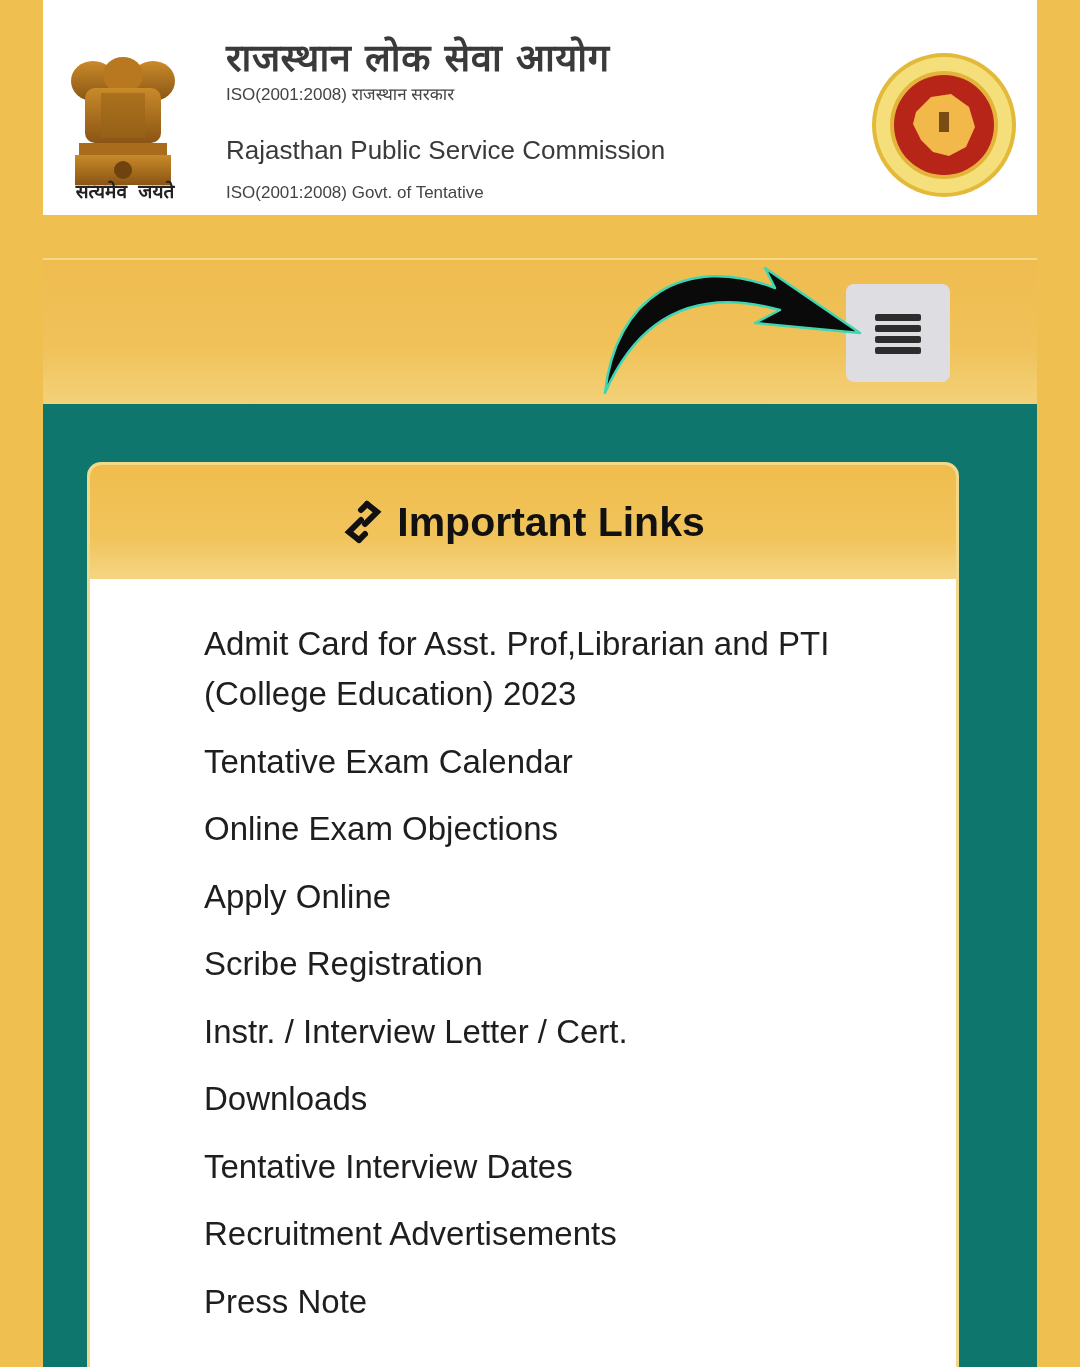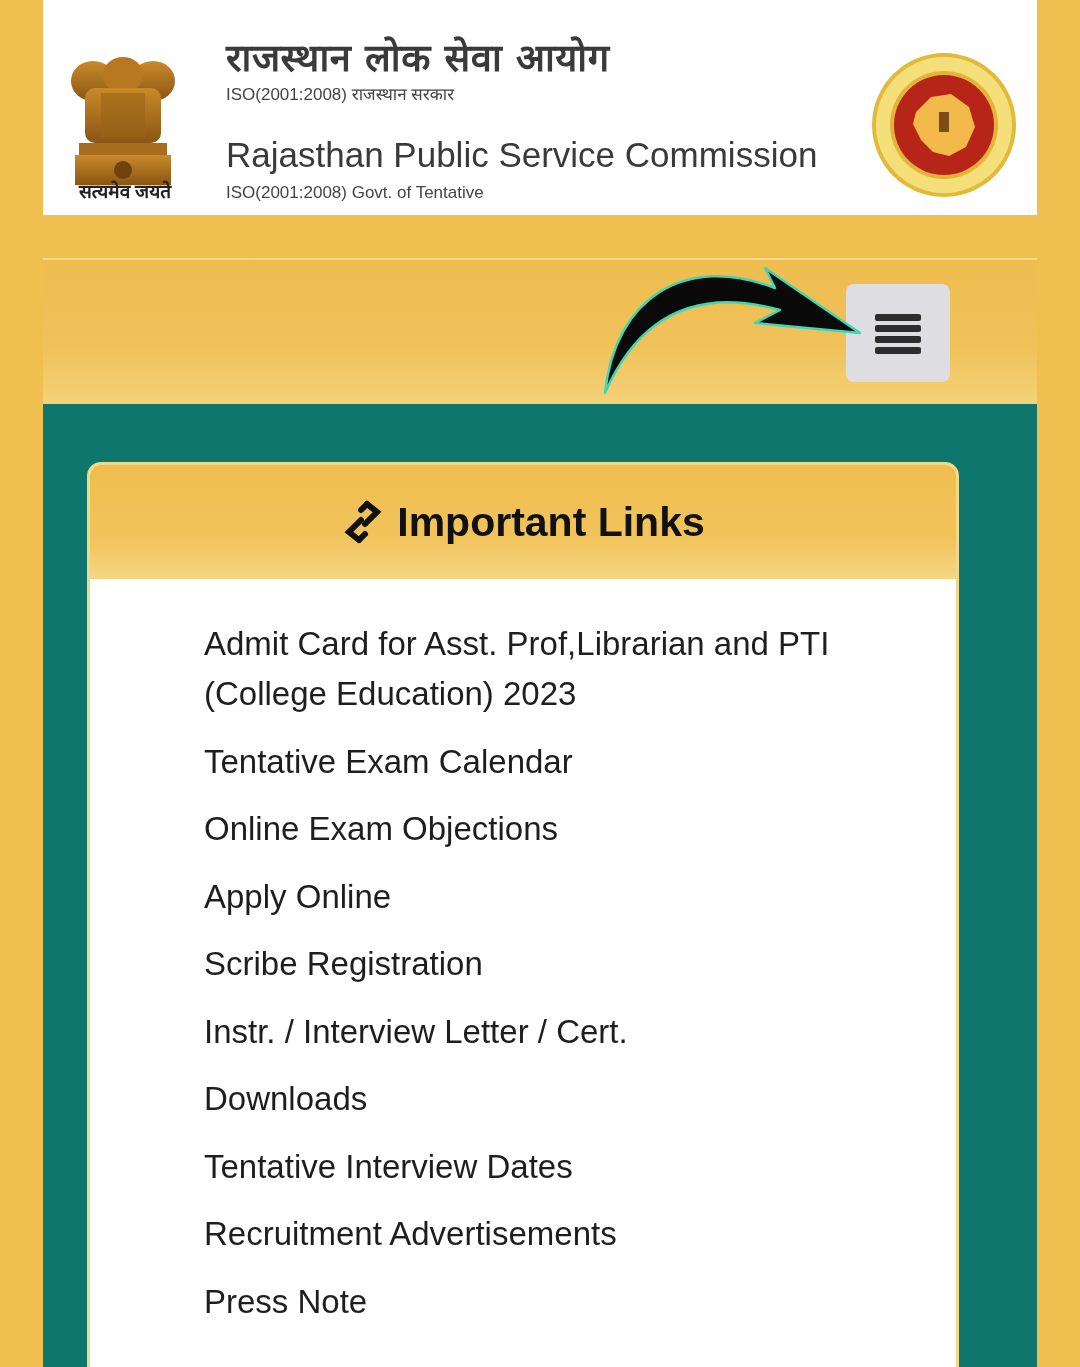--- a/index.html
+++ b/index.html
@@ -11,33 +11,33 @@
   }
   .header {
     position:absolute; left:43px; top:0; width:994px; height:215px;
     background:#ffffff;
   }
   .emblem {
     position:absolute; left:20px; top:38px; width:120px; height:170px;
   }
   .emblem-motto {
     position:absolute; left:22px; top:178px; width:120px; text-align:center;
-    font-family:Liberation Serif, serif; font-size:19px; color:#222; font-weight:bold;
+    font-family:Liberation Mono, monospace; font-size:19px; color:#222; font-weight:bold;
   }
   .hindi-title {
     position:absolute; left:183px; top:30px;
     font-family:"DejaVu Serif", serif; font-size:38px; font-weight:bold; color:#3a3a3a;
     letter-spacing:0.5px;
     text-align:center;
   }
   .hindi-sub {
     position:absolute; left:183px; top:82px; font-size:17px; color:#444;
   }
   .eng-title {
-    position:absolute; left:183px; top:135px; font-size:35px; color:#3a3a3a;
+    position:absolute; left:183px; top:135px; font-size:26px; color:#3a3a3a;
   }
   .eng-sub {
     position:absolute; left:183px; top:183px; font-size:17px; color:#444;
   }
   .seal {
     position:absolute; left:828px; top:52px; width:146px; height:146px;
   }
   .navbar {
     position:absolute; left:43px; top:258px; width:994px; height:146px;
     background:linear-gradient(#efbc4f 0%, #f0c25a 60%, #f3d27a 100%);

